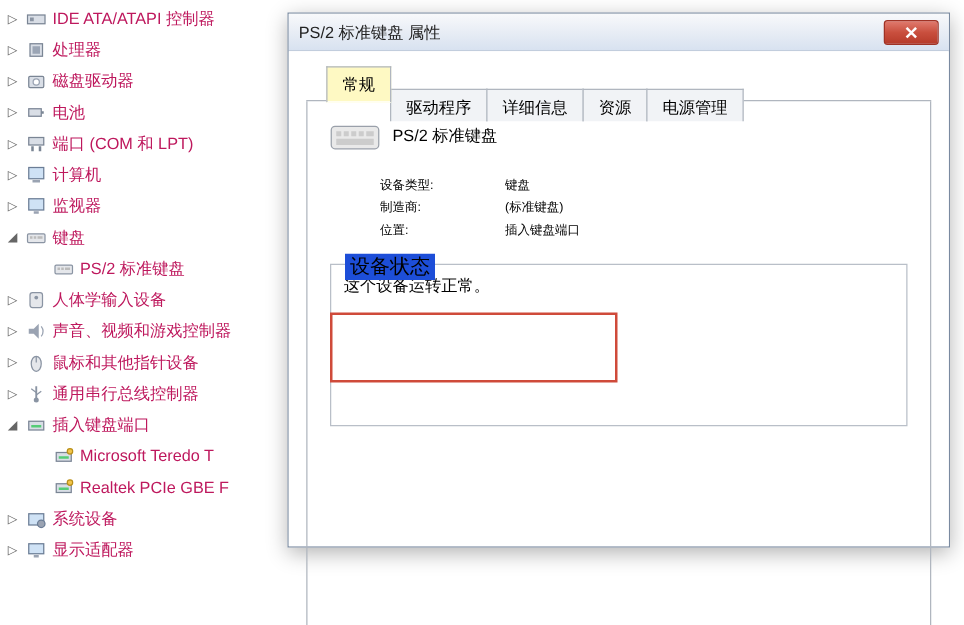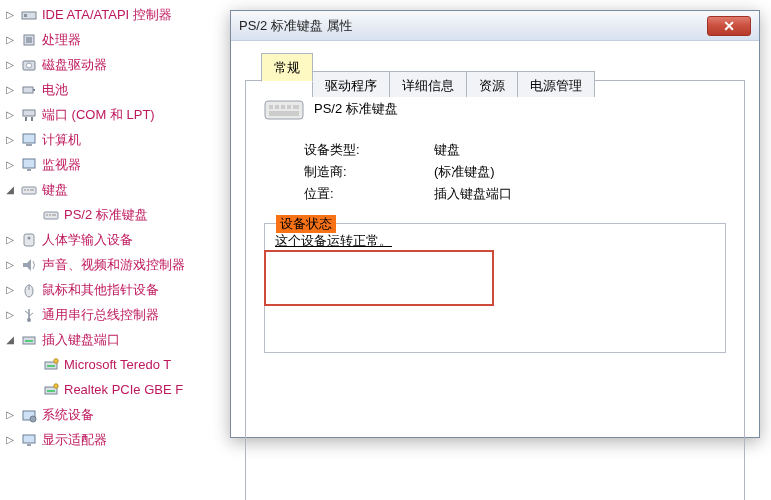--- a/index.html
+++ b/index.html
@@ -123,41 +123,40 @@
     .dev-header {
       display: flex;
       align-items: center;
       margin-bottom: 18px;
     }
     .large-icon {
       width: 40px; height: 28px;
       margin-right: 10px;
     }
     .dev-title { font-size: 13px; }
-    .kv { display: flex; margin: 4px 0 4px 40px; font-size: 13px; gap: 30px; }
+    .kv { display: flex; margin: 4px 0 4px 40px; font-size: 10px; }
     .kv .k { width: 100px; }
     .kv .v { }
     .status-group {
       margin-top: 20px;
       position: relative;
     }
     .status-legend {
       position: absolute;
       top: -8px; left: 12px;
-      background: #f97316;
+      background: #1d4ed8;
       padding: 0 4px;
-      font-size: 13px;
+      font-size: 16px;
     }
     .status-box {
       border: 1px solid #b9bfc8;
       padding: 8px 10px;
       height: 130px;
       font-size: 13px;
       overflow-y: scroll;
-      text-decoration: underline;
     }
     .status-highlight {
       position: absolute;
       border: 2px solid #cf4a3a;
       pointer-events: none;
     }
     .hl1 { left: 264px; top: 250px; width: 230px; height: 56px; }
   </style>
 </head>
 <body>

